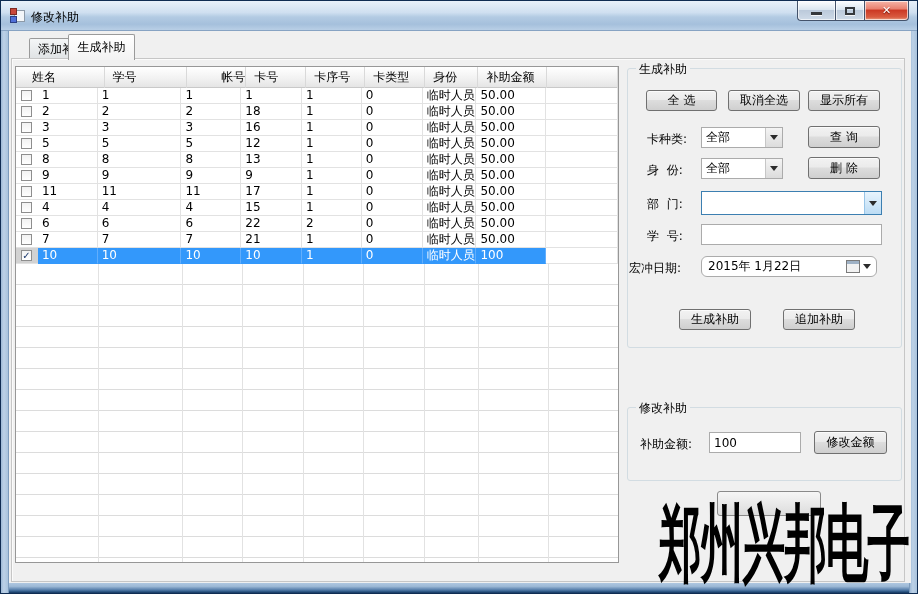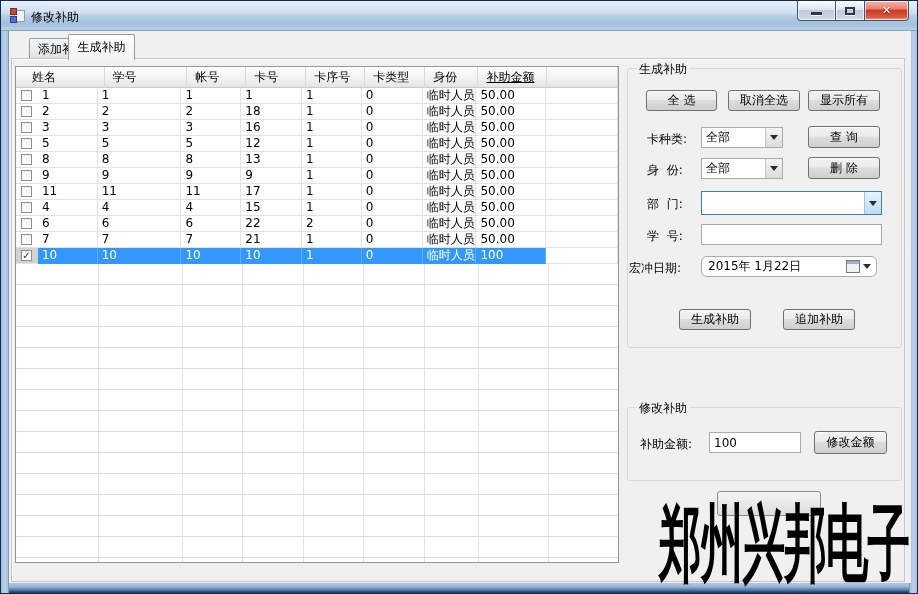--- a/index.html
+++ b/index.html
@@ -168,26 +168,26 @@
     </div>
     <div class="tab active">
       <span>生成补助</span>
     </div>
     <div class="tabpage"></div>
 
     <div class="dg">
       <div class="dg-header" id="dg-header">
           <div class="dg-h" style="width: 82px; margin-left: 8px;">姓名</div>
           <div class="dg-h" style="width: 84px;">学号</div>
-          <div class="dg-h" style="width: 60px;">帐号</div>
+          <div class="dg-h" style="width: 60px; text-align: right;">帐号</div>
           <div class="dg-h" style="width: 61px;">卡号</div>
           <div class="dg-h" style="width: 60px;">卡序号</div>
           <div class="dg-h" style="width: 61px;">卡类型</div>
           <div class="dg-h" style="width: 54px;">身份</div>
-          <div class="dg-h" style="width: 70px; text-decoration: underline;">补助金额</div>
+          <div class="dg-h" style="width: 70px;">补助金额</div>
           <div class="dg-h" style="width: 72px;"></div>
         </div>
       <div id="dg-body">
           <div class="dg-row">
             <div class="dg-cb-zone">
               <div class="dg-checkbox"></div>
             </div>
             <div class="dg-cell" style="width: 60px;">1</div>
             <div class="dg-cell" style="width: 84px;">1</div>
             <div class="dg-cell" style="width: 60px;">1</div>

